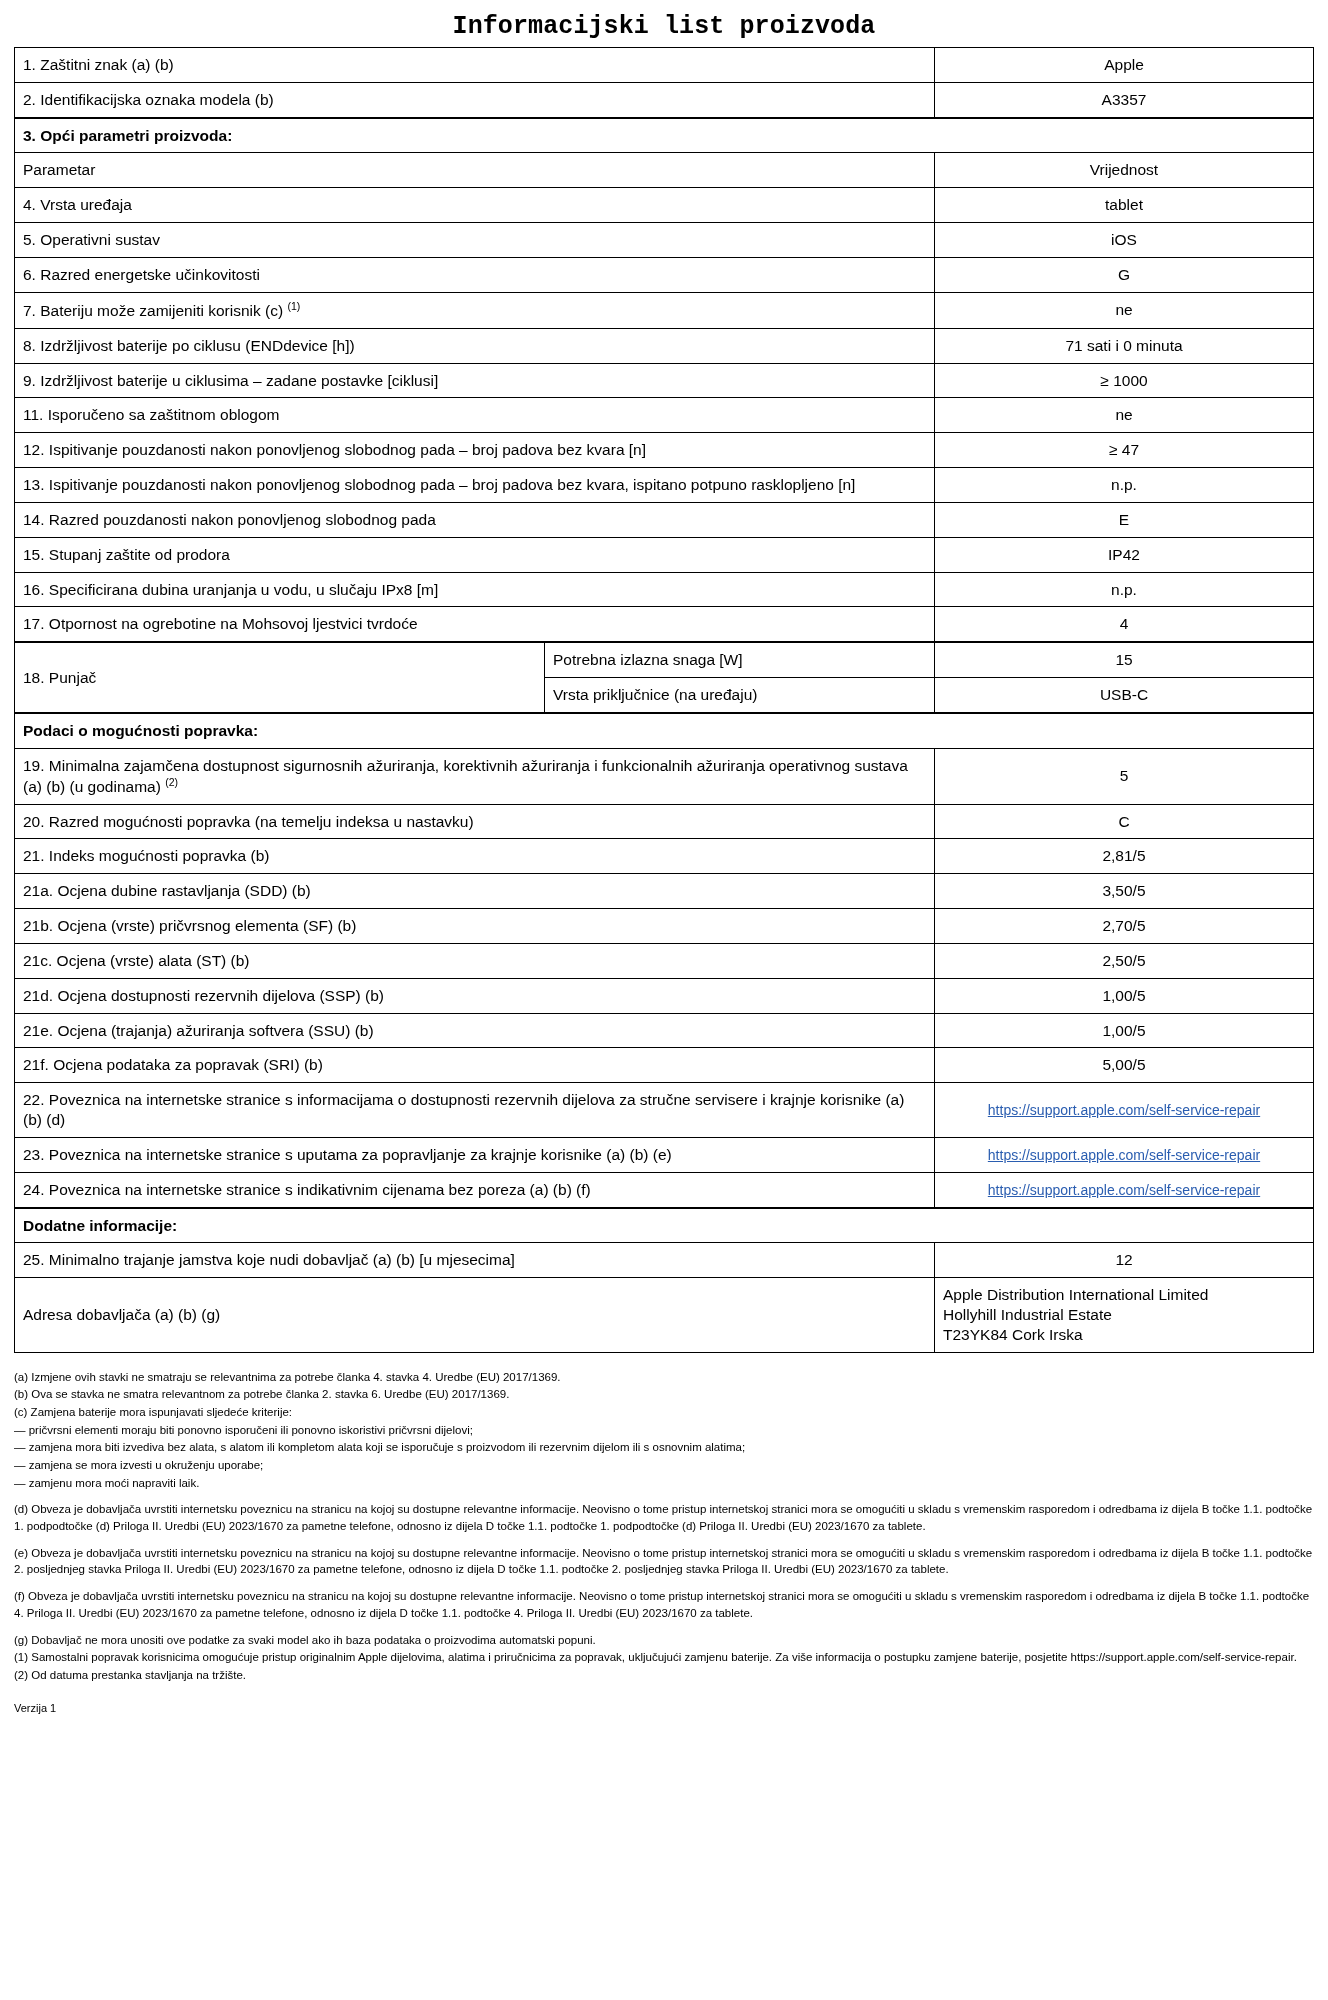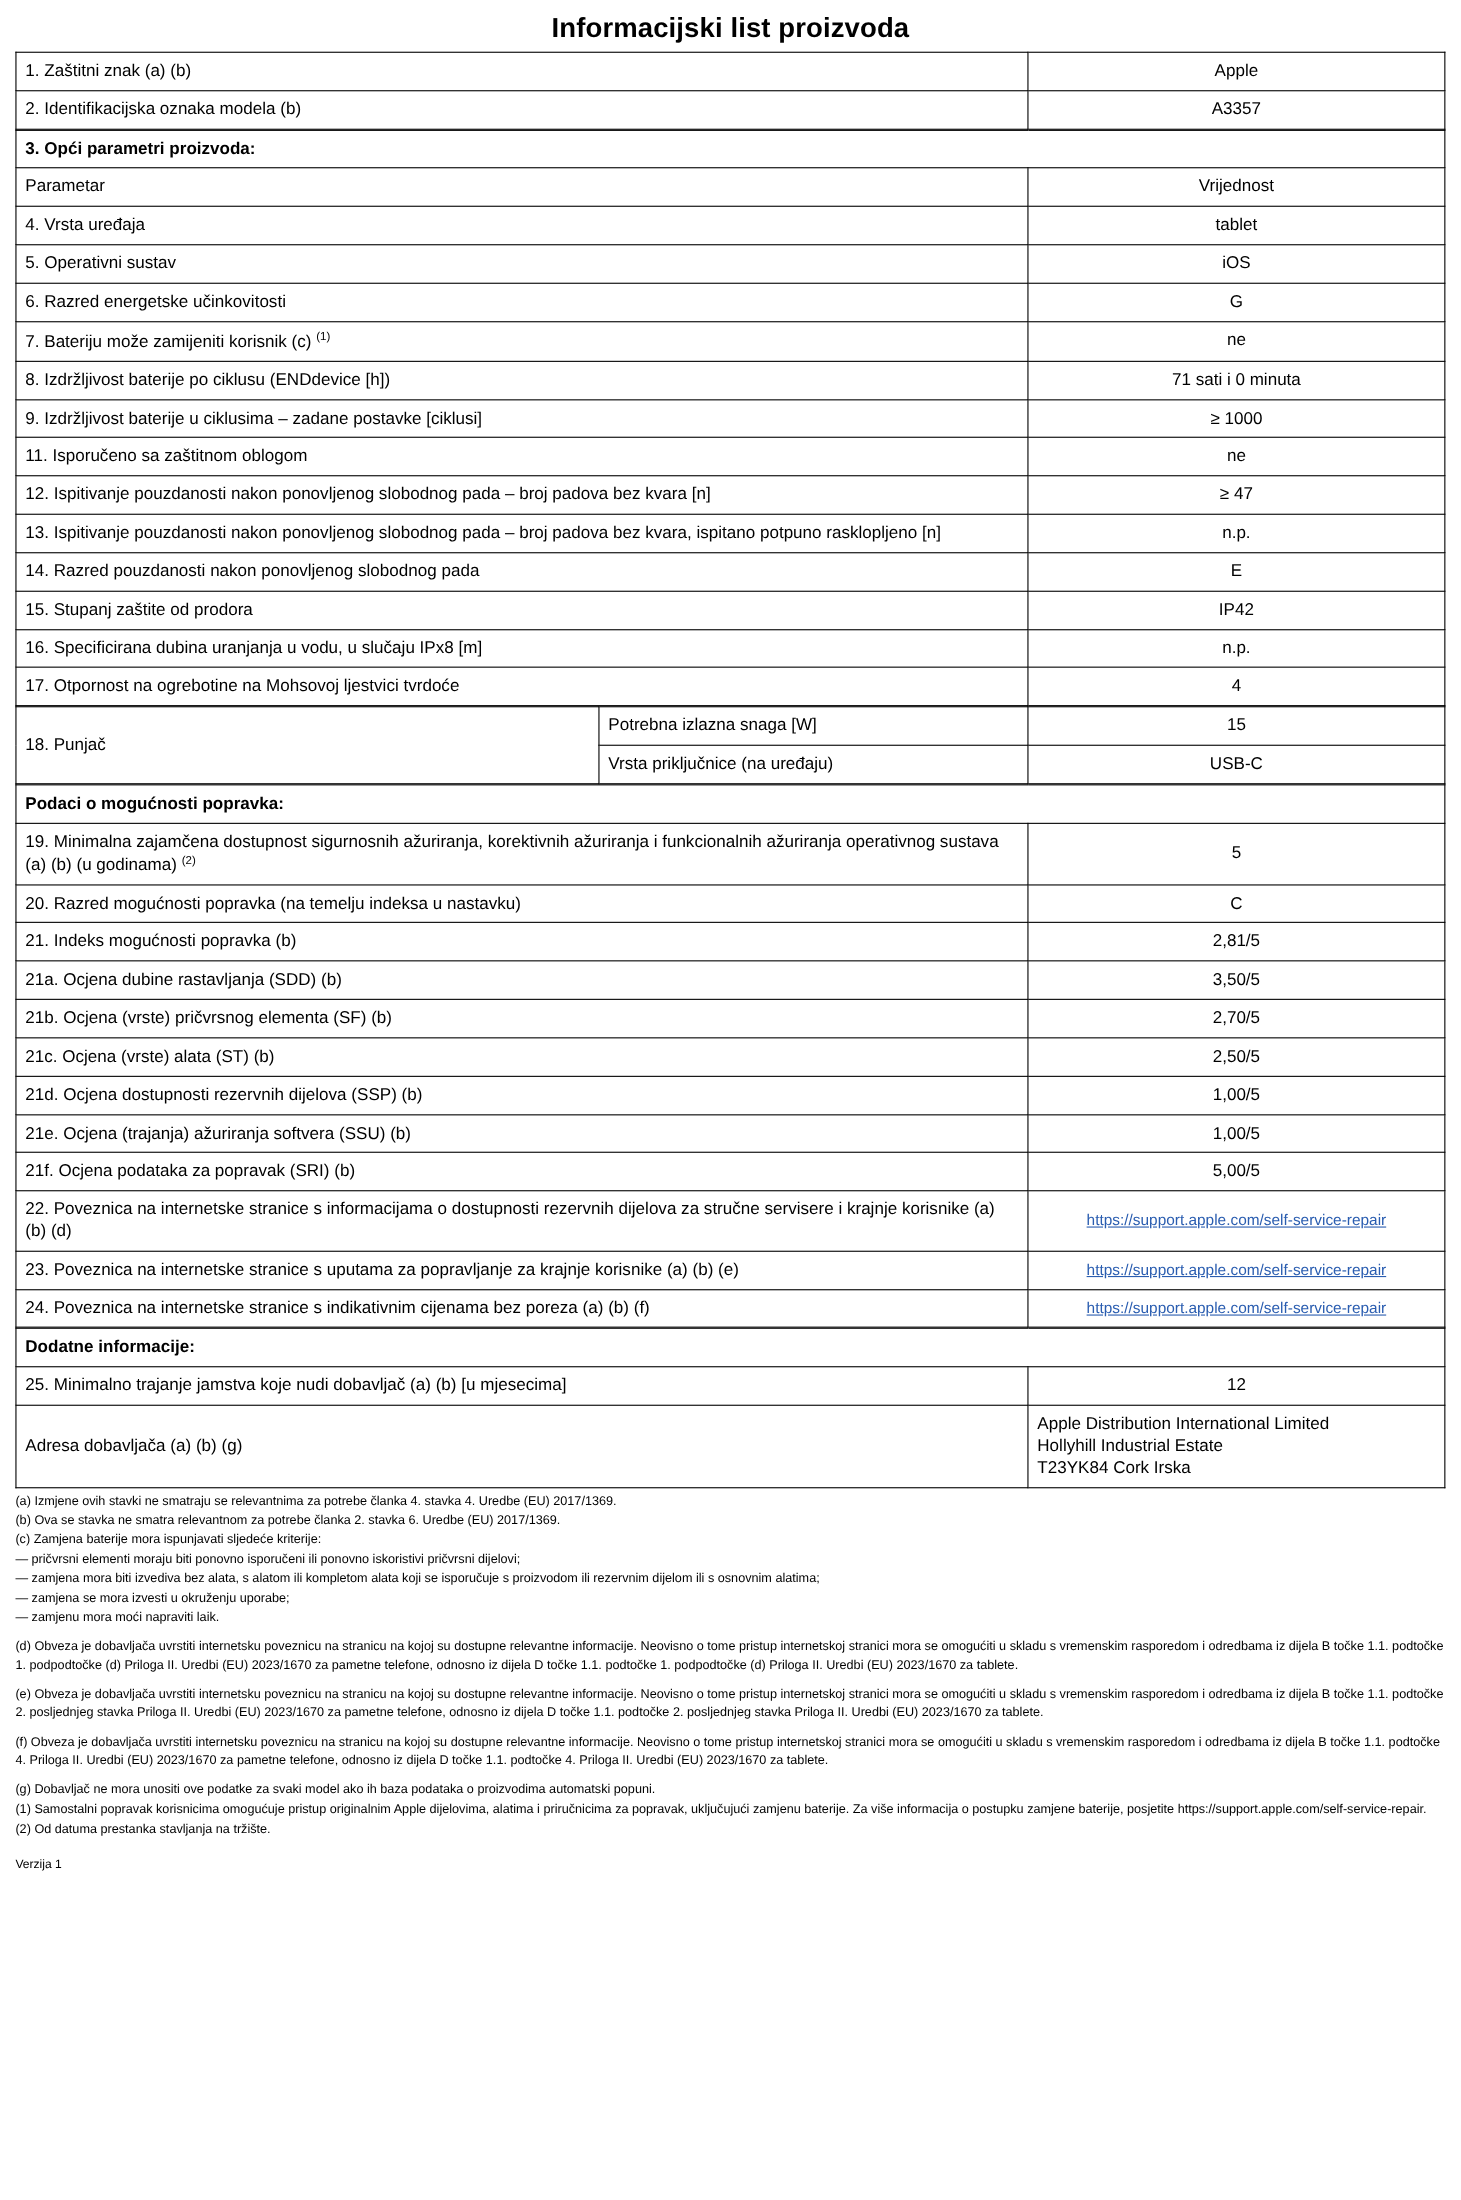--- a/index.html
+++ b/index.html
@@ -19,20 +19,21 @@
     width: 1328px;
     box-sizing: border-box;
     padding: 8px 14px 10px 14px;
   }
   .doc-title {
     text-align: center;
     font-size: 25px;
     font-weight: bold;
     margin: 4px 0 6px 0;
     letter-spacing: 0.1px;
+    font-family: Liberation Mono, monospace;
   }
   table.t {
     width: 100%;
     border-collapse: collapse;
     table-layout: fixed;
   }
   table.t td {
     border: 1px solid #000000;
     padding: 7px 8px;
     vertical-align: middle;
@@ -56,21 +57,21 @@
     color: #2a5db0;
     text-decoration: underline;
     font-size: 14px;
   }
   .addr-cell {
     text-align: left;
     line-height: 1.28;
     border-radius: 15px;
   }
   .footnotes {
-    margin-top: 4px;
+    margin-top: 16px;
     font-size: 11.5px;
     line-height: 1.45;
     color: #000;
   }
   .footnotes p {
     margin: 0 0 10px 0;
   }
   .footnotes p.tight {
     margin: 0 0 1px 0;
   }

